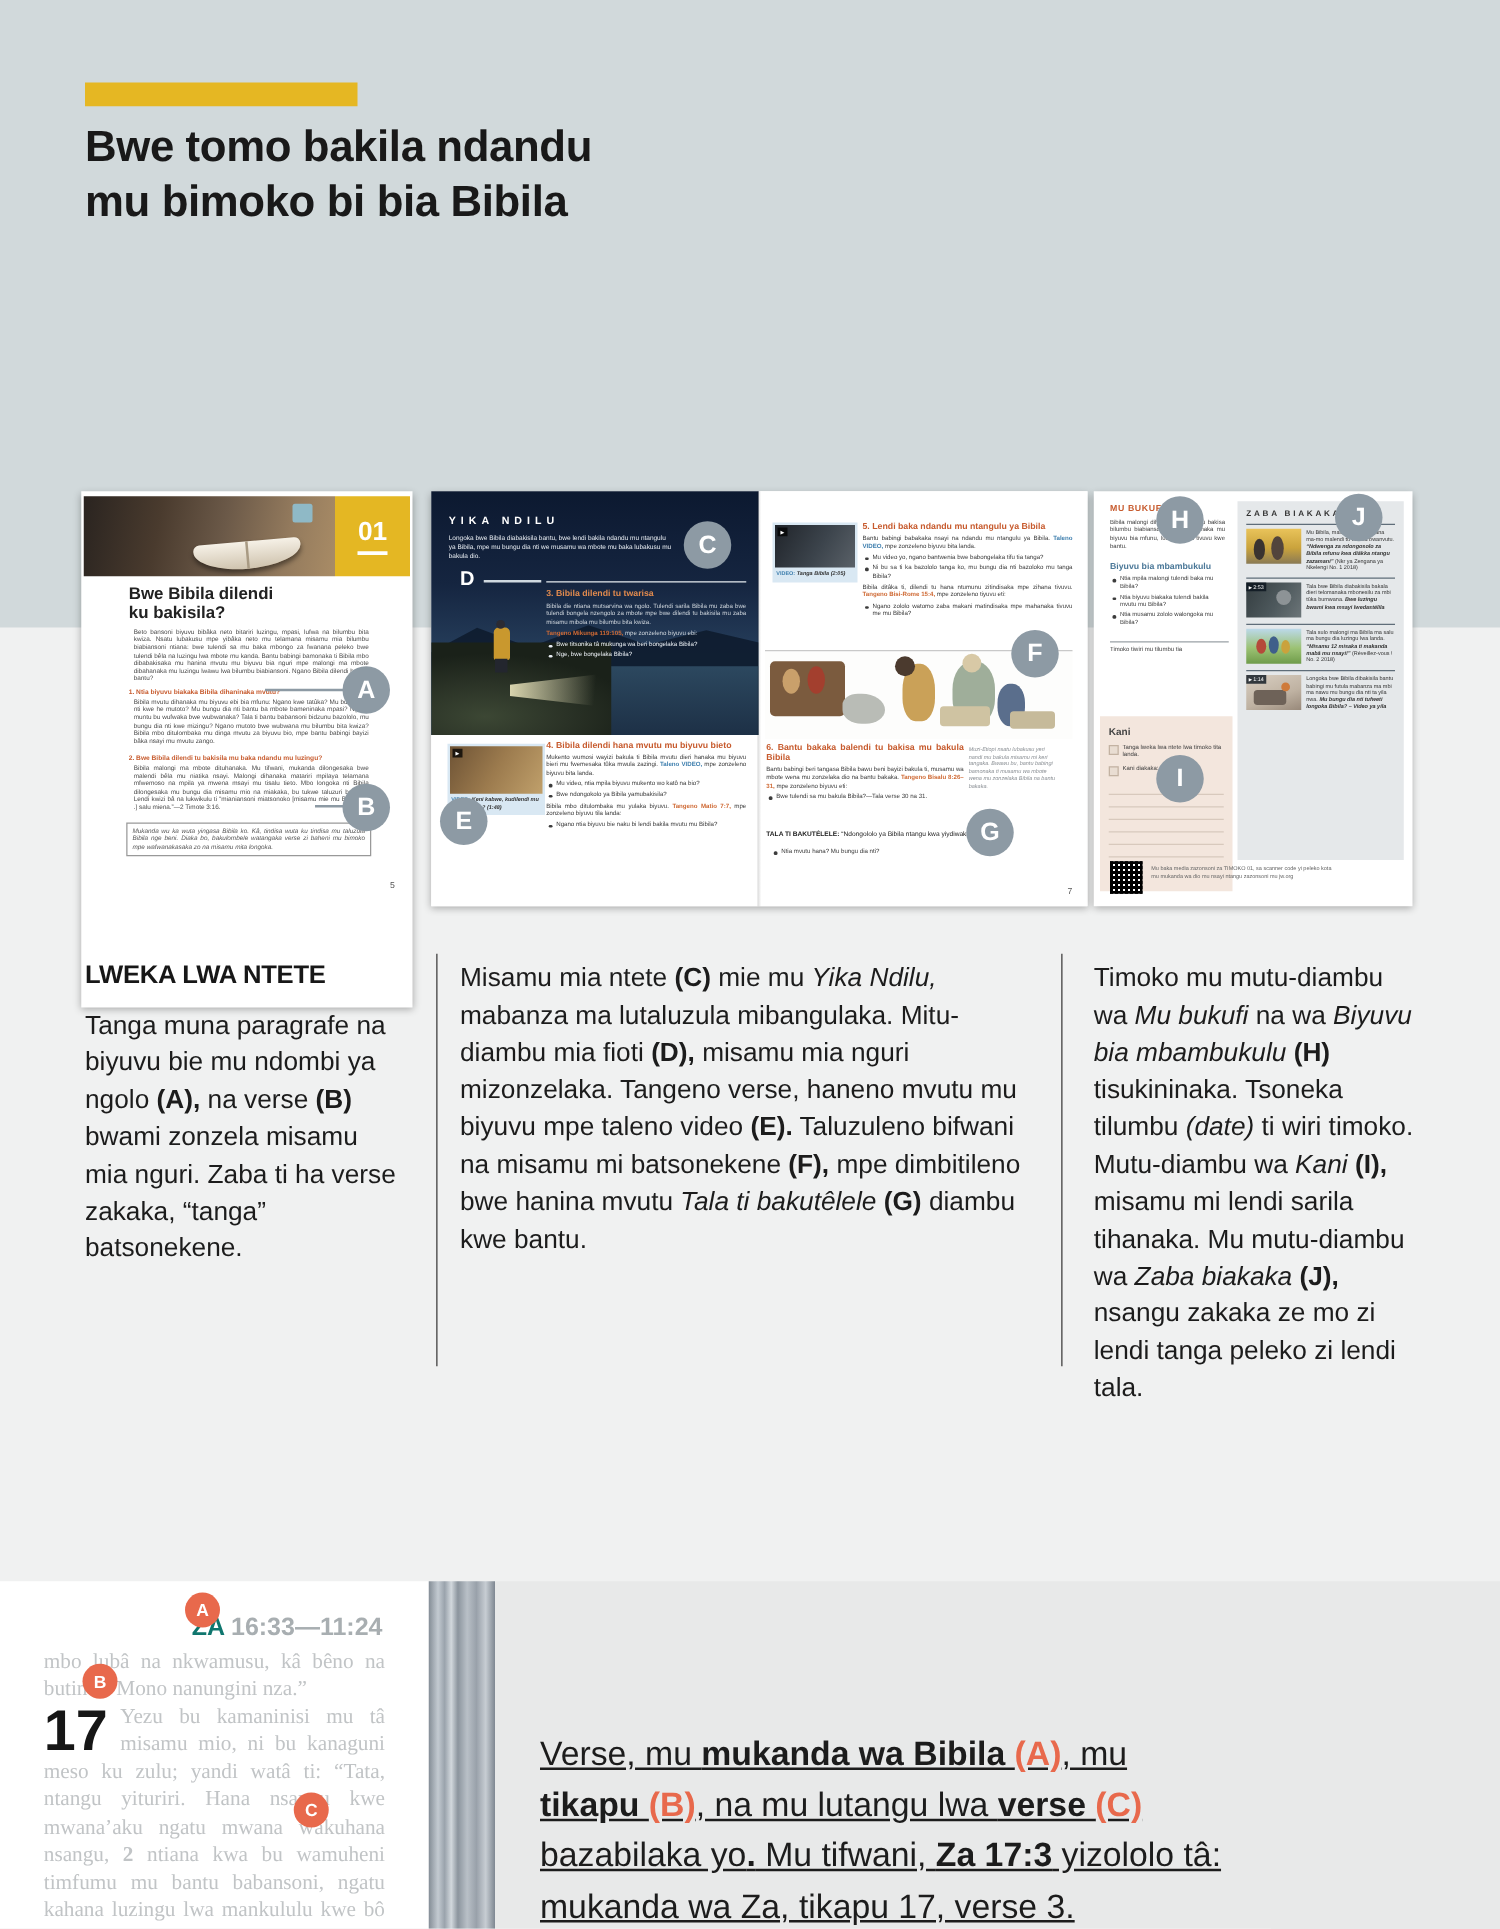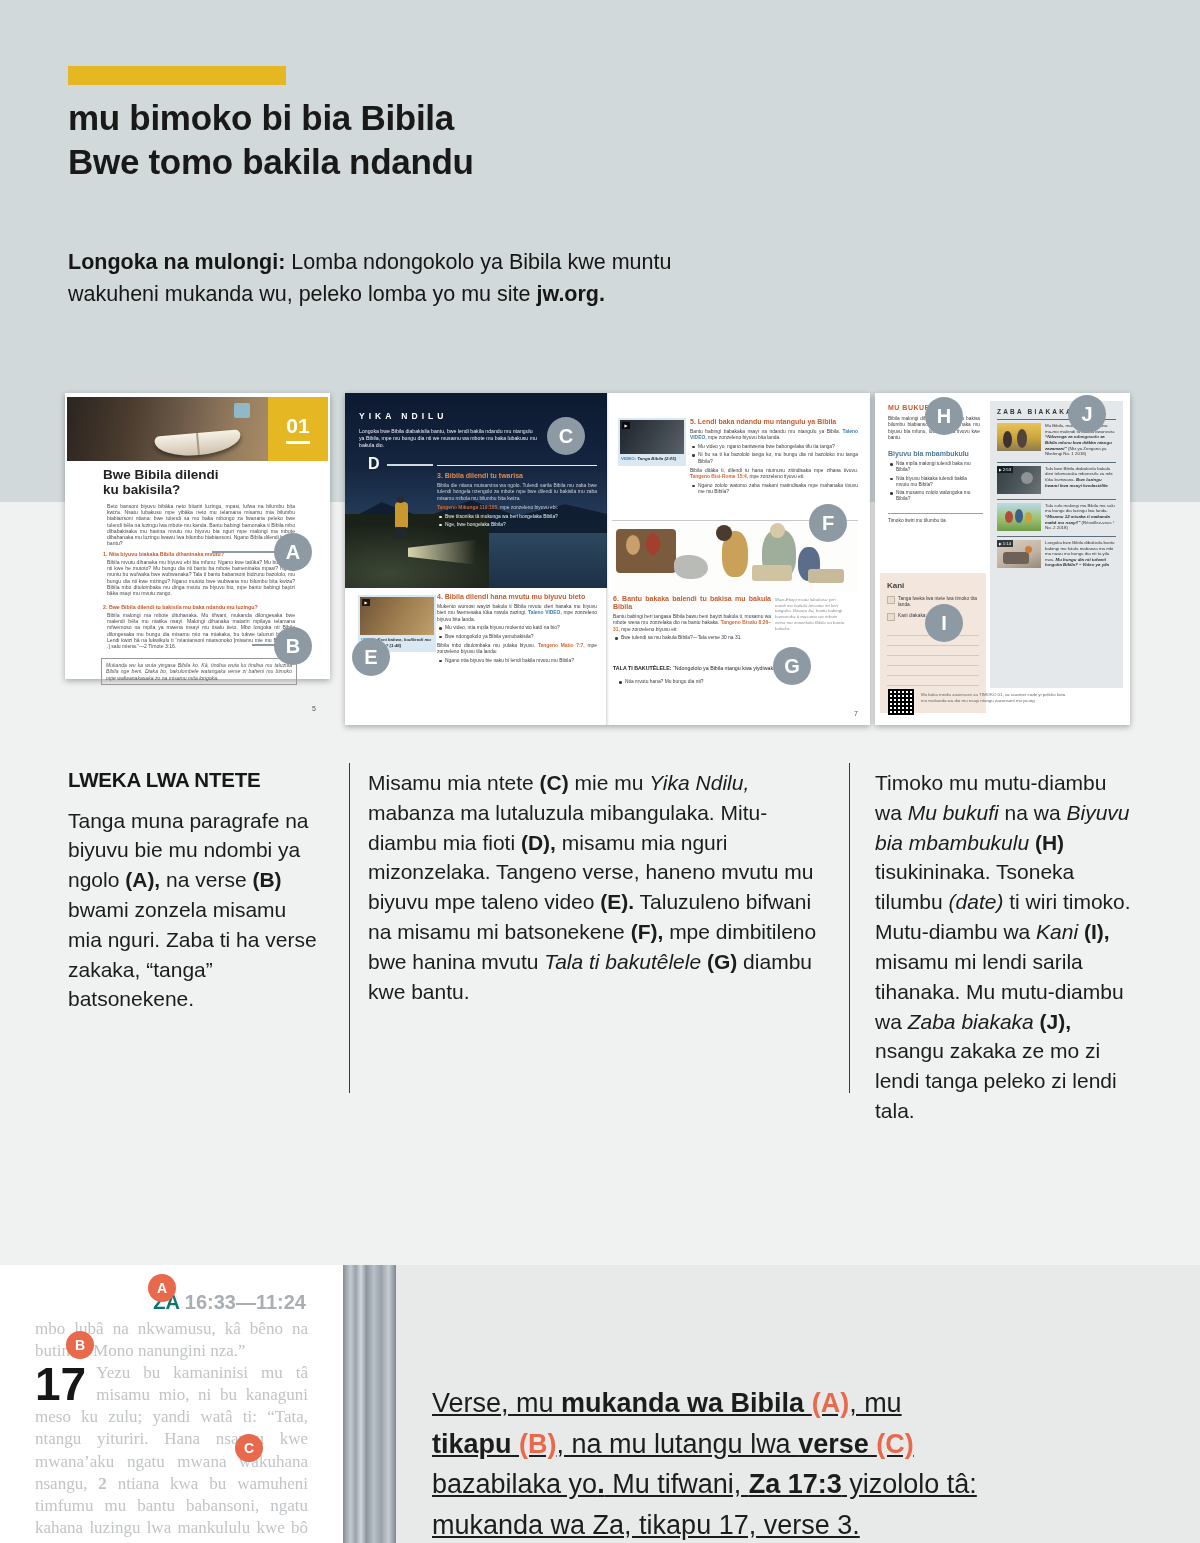--- a/index.html
+++ b/index.html
@@ -23,21 +23,21 @@
   .badge{position:absolute;width:38px;height:38px;border-radius:50%;background:#8d9aa4;
          color:#fff;font-weight:bold;font-size:20px;display:flex;align-items:center;justify-content:center;z-index:6;}
   .cline{position:absolute;height:2px;background:#8d9aa4;z-index:5;}
   .oref{color:#cf6a35;font-weight:bold;}
   .vlink{color:#3f7fae;font-weight:bold;}
   ul.tb{margin:2px 0 0 0;padding-left:8px;list-style:none;}
   ul.tb li{position:relative;margin:0 0 2px 0;}
   ul.tb li:before{content:"";position:absolute;left:-6px;top:2px;width:2.5px;height:2.5px;background:currentColor;border-radius:50%;}
 
   
-  .t1{left:65px;top:393px;width:265px;height:286px;}
+  .t1{left:65px;top:393px;width:265px;height:413px;}
   .t1-photo{position:absolute;left:2px;top:4px;width:201px;height:64px;overflow:hidden;
      background:linear-gradient(100deg,#2a2420 0%,#4a3b2e 30%,#6b5948 55%,#937a5d 80%,#a98c66 100%);}
   .t1-book{position:absolute;left:88px;bottom:6px;width:86px;height:22px;background:linear-gradient(180deg,#f6f1e7,#cfc3ae);
      border-radius:6px 6px 60% 60%/6px 6px 90% 90%;transform:rotate(-5deg);box-shadow:0 3px 4px rgba(0,0,0,.45);}
   .t1-book:after{content:"";position:absolute;left:49%;top:0;width:2px;height:100%;background:#a89a83;}
   .t1-cup{position:absolute;right:18px;top:6px;width:16px;height:15px;background:#8fb9c6;border-radius:2px;}
   .t1-num{position:absolute;left:203px;top:4px;width:60px;height:64px;background:#e4b723;color:#fff;
      display:flex;flex-direction:column;align-items:center;justify-content:center;}
   .t1-num .n{font-size:21px;font-weight:bold;}
   .t1-num .r{width:24px;height:3px;background:#fff;margin-top:3px;}
@@ -147,24 +147,23 @@
   .br-body{position:absolute;left:432px;top:1356px;width:548px;font-size:27px;line-height:1.5;color:#1c1c1c;text-decoration:underline;}
 </style>
 </head>
 <body>
 
 <div class="canvas">
 
   <div class="abs top-band"></div>
   <div class="abs yellow-bar"></div>
   <div class="abs page-title">
+    <div>Bwe tomo bakila ndandu</div>
     <div>mu bimoko bi bia Bibila</div>
-    <div>Bwe tomo bakila ndandu</div>
-  </div>
-  <p class="abs intro"><span class="b">Longoka na mulongi:</span><span> Lomba ndongokolo ya Bibila kwe muntu wakuheni mukanda wu, peleko lomba yo mu site </span><span class="b">jw.org.</span></p>
+  </div>
 
   <div class="page t1">
     <div class="t1-photo">
       <div class="t1-book"></div>
       <div class="t1-cup"></div>
     </div>
     <div class="t1-num">
       <span class="n">01</span>
       <span class="r"></span>
     </div>

